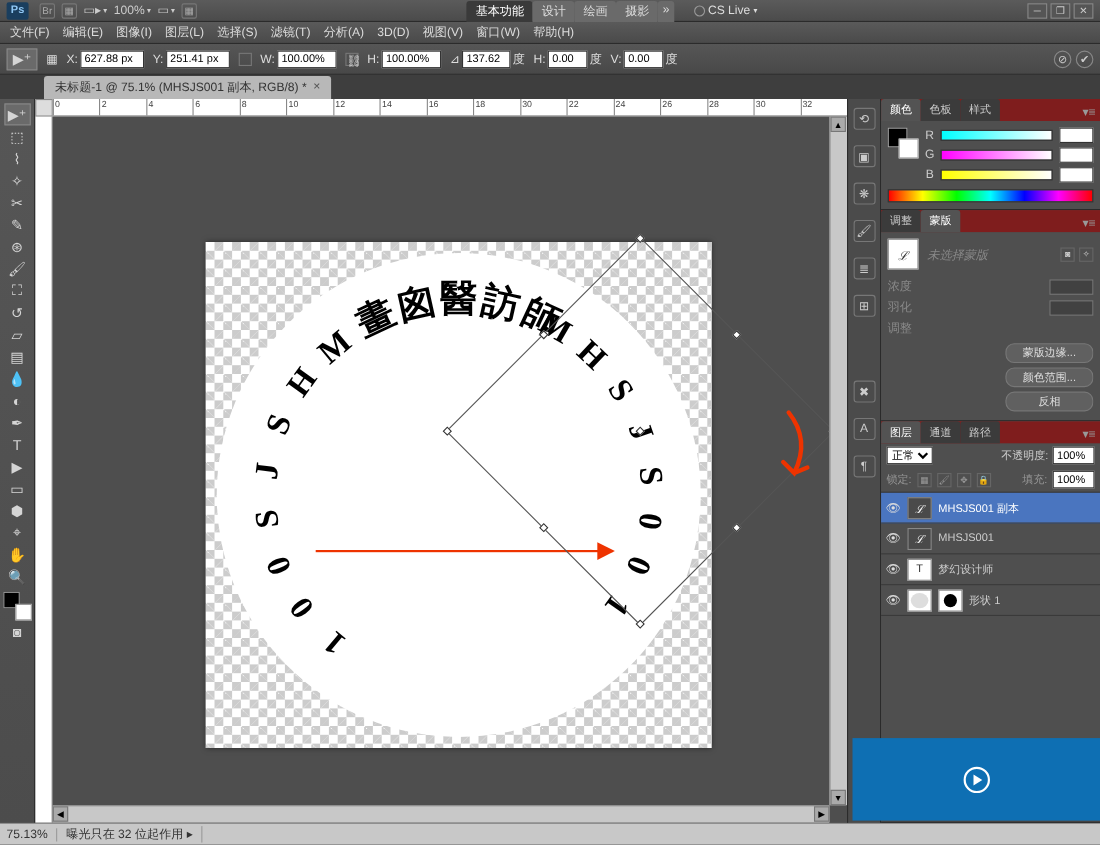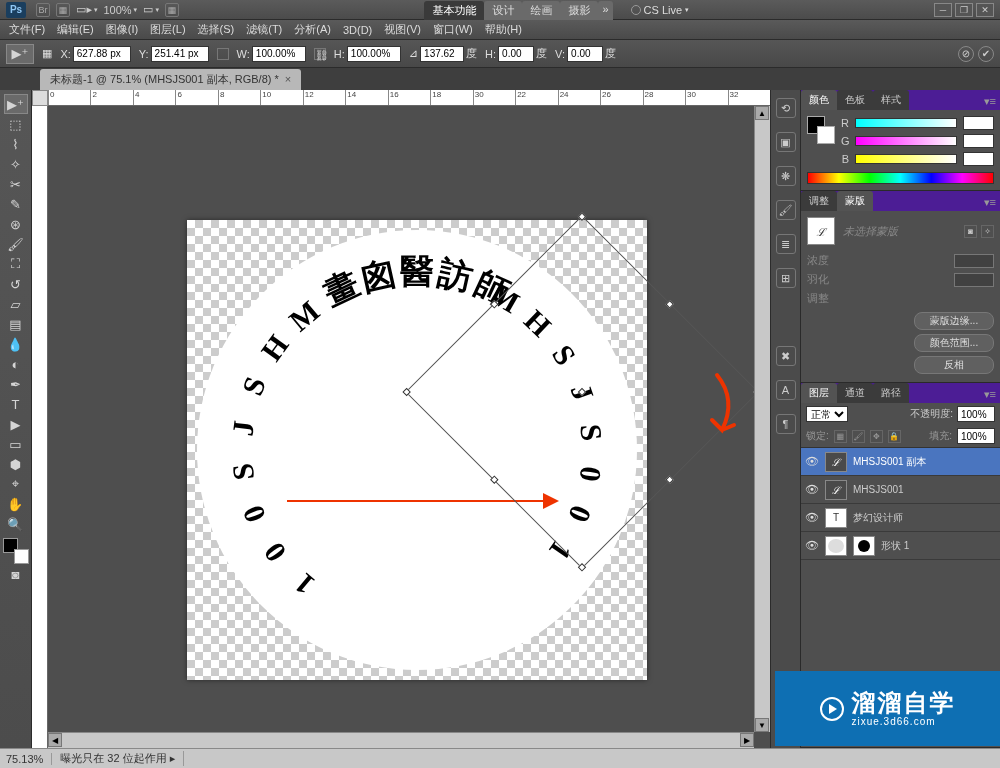--- a/index.html
+++ b/index.html
@@ -71,21 +71,21 @@
 .tbox{position:absolute;border:1px solid #555;}
 .thandle{position:absolute;width:6px;height:6px;background:#fff;border:1px solid #333;}
 
 
 .dockstrip{width:30px;background:#4b4b4b;border-left:1px solid #2b2b2b;display:flex;flex-direction:column;align-items:center;gap:14px;padding-top:8px;}
 .dock-icon{width:20px;height:20px;border:1px solid #777;border-radius:3px;display:flex;align-items:center;justify-content:center;color:#ccc;font-size:11px;}
 
 
 .panels{width:200px;background:#535353;display:flex;flex-direction:column;border-left:1px solid #2a2a2a;}
 .panel{border-bottom:1px solid #2a2a2a;background:#4f4f4f;}
-.panel-tabs{display:flex;background:#4c1d95;height:20px;align-items:flex-end;}
+.panel-tabs{display:flex;background:#7f1d1d;height:20px;align-items:flex-end;}
 .ptab{padding:3px 8px;color:#ccc;font-size:10px;background:#3b3b3b;border-radius:3px 3px 0 0;}
 .ptab.active{background:#535353;color:#fff;}
 .panel-body{padding:6px;color:#ccc;}
 
 .color-row{display:flex;align-items:center;gap:6px;margin-bottom:4px;}
 .color-chan{width:8px;text-align:right;}
 .slider{flex:1;height:10px;border:1px solid #333;}
 .slider.r{background:linear-gradient(to right,#0ff,#fff);}
 .slider.g{background:linear-gradient(to right,#f0f,#fff);}
 .slider.b{background:linear-gradient(to right,#ff0,#fff);}
@@ -491,17 +491,13 @@
 
 <div class="statusbar">
   <div class="status-drop">
       <span>75.13%</span>
     </div>
   <div class="status-drop"><span>曝光只在 32 位起作用</span> ▸</div>
 </div>
 
 <div class="watermark">
   <div class="wm-play"></div>
-  <div class="wm-text">
-    <div class="wm-big">溜溜自学</div>
-    <div class="wm-small">zixue.3d66.com</div>
-  </div>
 </div>
 
 </body></html>

